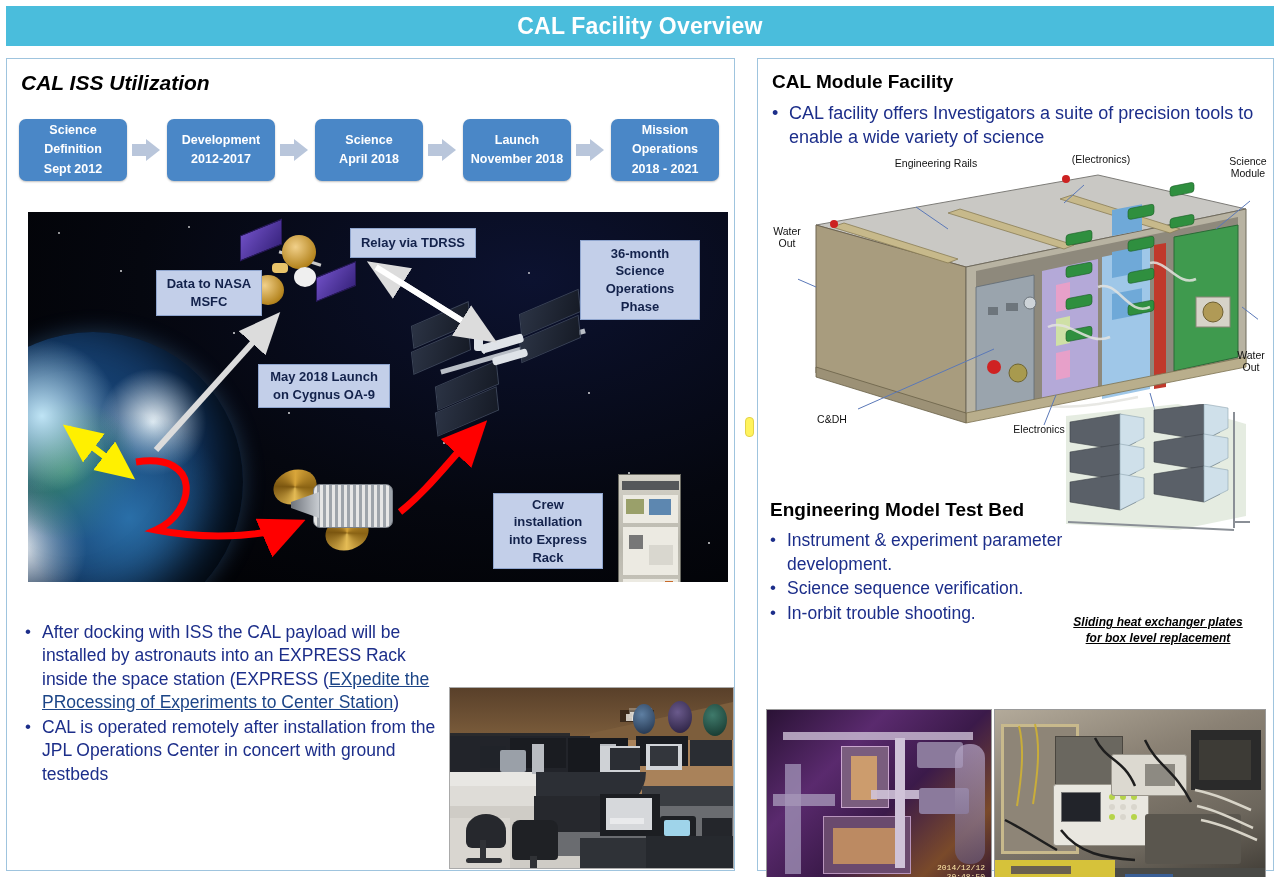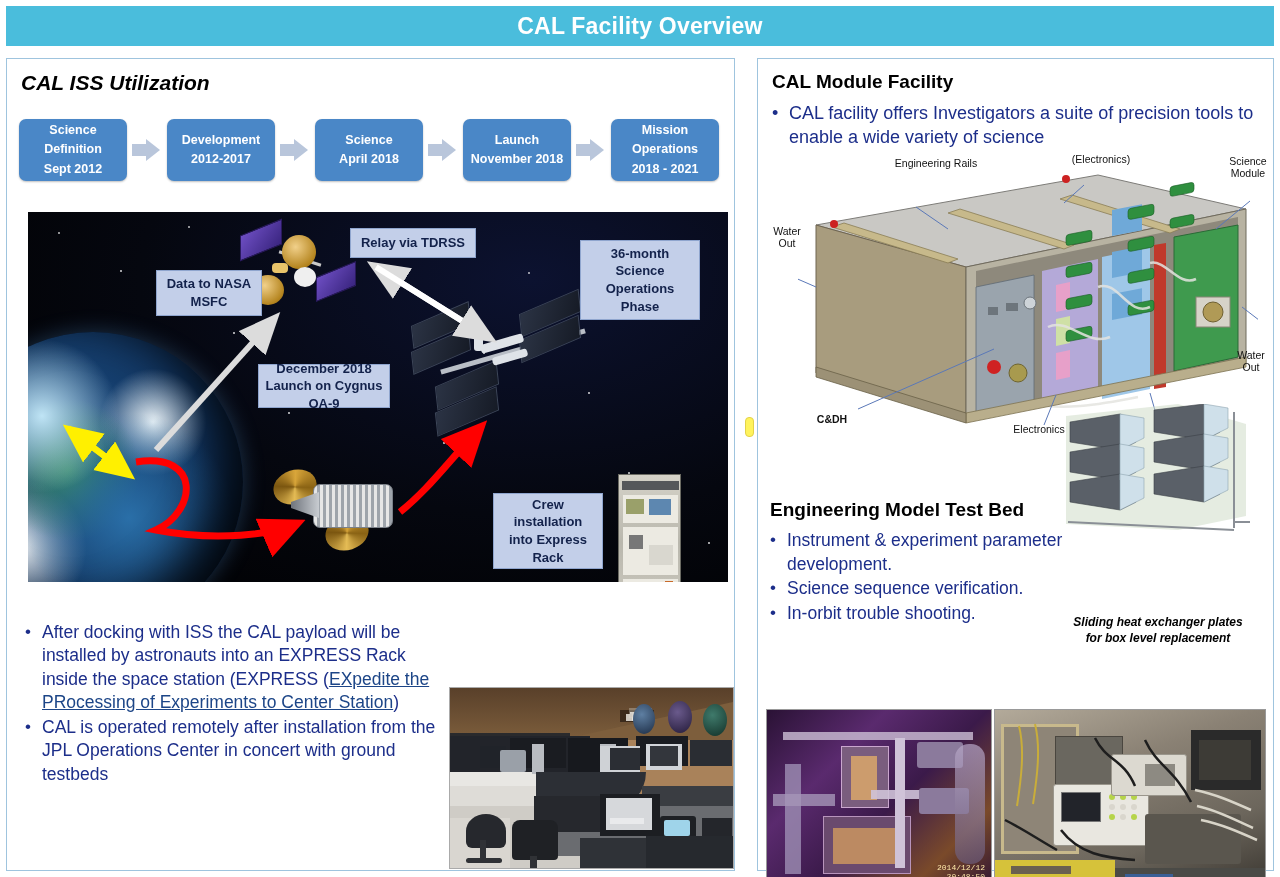--- a/index.html
+++ b/index.html
@@ -154,21 +154,21 @@
   .cad-label {
     position: absolute; font-size: 10.5px; color: #111; line-height: 1.15; text-align: center;
   }
 
   .emt-head { position: absolute; left: 12px; top: 440px; font-size: 19px; }
   .emt-bullets {
     position: absolute; left: 12px; top: 470px; width: 330px;
     color: #1C2E8A; font-size: 17.5px; line-height: 1.35;
   }
   .hx-sketch { position: absolute; left: 300px; top: 345px; width: 200px; height: 135px; }
-  .hx-cap { position: absolute; left: 290px; top: 556px; width: 220px; font-size: 12px; }
+  .hx-cap { position: absolute; left: 290px; top: 556px; width: 220px; font-size: 12px; text-decoration: underline; }
 
   .em-photo { position: absolute; top: 650px; height: 180px; border: 1px solid #999; overflow: hidden; }
   .em-left  { left: 8px;   width: 226px;
     background: linear-gradient(135deg,#2a1235 0%,#5a2a6e 30%,#3b1a4a 55%,#7a4a2a 80%,#301433 100%); }
   .em-right { left: 236px; width: 272px;
     background: linear-gradient(160deg,#b3aa9a 0%,#8a8174 35%,#6c665c 70%,#3a3630 100%); }
   .em-ts { position: absolute; right: 6px; bottom: 6px; color: #ffe9a8; font-size: 8px; line-height: 1.1; text-align: right; font-family: "Liberation Mono", monospace; }
 
   .yellow-marker {
     position: absolute; left: 745px; top: 417px; width: 9px; height: 20px;
@@ -315,21 +315,21 @@
       <div class="callout" style="left:322px;top:16px;width:126px;height:30px;">
         <span>Relay via TDRSS</span>
       </div>
       <div class="callout" style="left:552px;top:28px;width:120px;height:80px;">
         <span>36-month
 Science
 Operations
 Phase</span>
       </div>
       <div class="callout" style="left:230px;top:152px;width:132px;height:44px;">
-        <span>December 2018 Launch
+        <span>May 2018 Launch
 on  Cygnus OA-9</span>
       </div>
       <div class="callout" style="left:465px;top:281px;width:110px;height:76px;">
         <span>Crew
 installation
 into Express
 Rack</span>
       </div>
     </div>
 
@@ -502,21 +502,21 @@
       </svg>
 
       <div class="cad-label" style="left:78px;top:-10px;width:120px;">Engineering Rails</div>
       <div class="cad-label" style="left:258px;top:-14px;width:90px;">(Electronics)</div>
       <div class="cad-label" style="left:420px;top:-12px;width:60px;white-space:pre-line;">Science
 Module</div>
       <div class="cad-label" style="left:-34px;top:58px;width:46px;white-space:pre-line;">Water
 Out</div>
       <div class="cad-label" style="left:430px;top:182px;width:46px;white-space:pre-line;">Water
 Out</div>
-      <div class="cad-label" style="left:10px;top:246px;width:48px;font-weight:bold;">C&amp;DH</div>
+      <div class="cad-label" style="left:10px;top:246px;width:48px;">C&amp;DH</div>
       <div class="cad-label" style="left:206px;top:256px;width:70px;">Electronics</div>
     </div>
 
     <div class="hx-sketch">
       <svg width="200" height="135" viewBox="0 0 200 135">
         <polygon points="8,12 120,0 188,20 188,112 120,126 8,120" fill="#cfdcc8" opacity=".55"></polygon>
         <g fill="#5a6068" stroke="#3a3f46" stroke-width=".6">
           <polygon points="12,18 62,10 78,18 78,38 62,46 12,38"></polygon>
           <polygon points="12,48 62,40 78,48 78,68 62,76 12,68"></polygon>
           <polygon points="12,78 62,70 78,78 78,98 62,106 12,98"></polygon>

